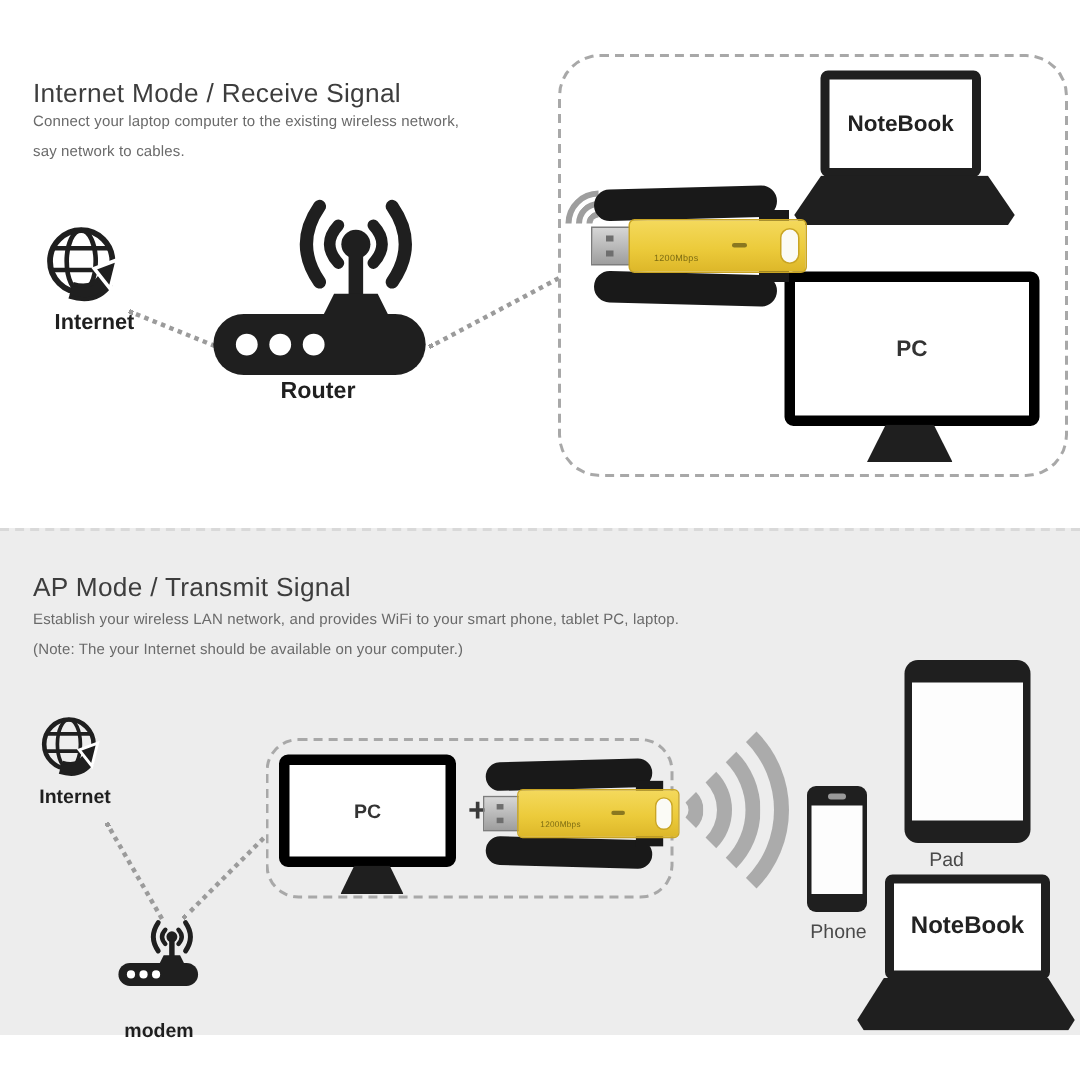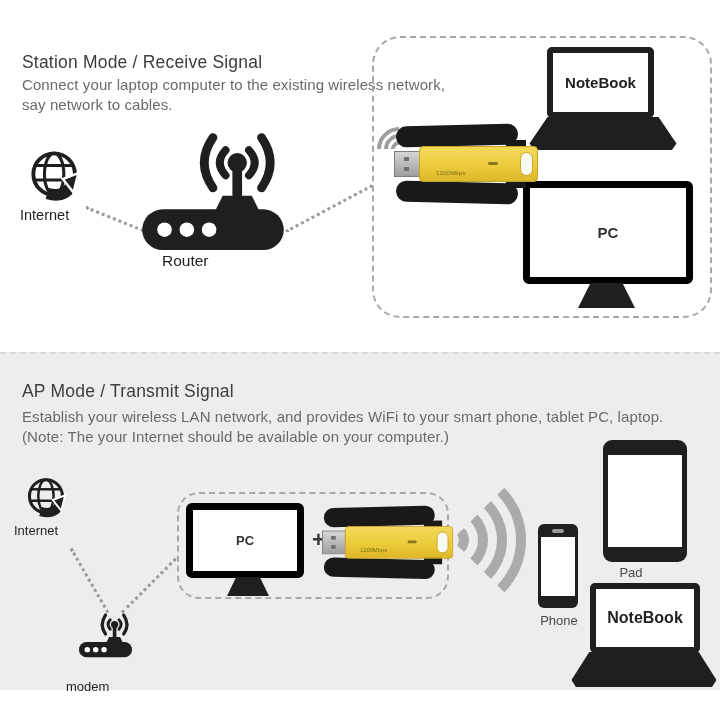--- a/index.html
+++ b/index.html
@@ -6,22 +6,22 @@
   html,body { background:#fff; }
   .canvas {
     position:relative; width:720px; height:720px; background:#ffffff;
     font-family:"Liberation Sans","DejaVu Sans",sans-serif; overflow:hidden;
   }
   .abs { position:absolute; }
   .section-wrap { position:absolute; left:0; top:0; width:720px; height:720px; }
 
   
   .sec-title { font-size:17.5px; color:#3d3d3d; letter-spacing:.2px; }
-  .sec-desc  { font-size:15px; color:#6a6a6a; letter-spacing:.1px; }
-  .icon-label { font-weight:normal; color:#1f1f1f; }
+  .sec-desc  { font-size:10px; color:#6a6a6a; letter-spacing:.1px; }
+  .icon-label { font-weight:bold; color:#1f1f1f; text-align:center; }
   .dev-label { color:#4a4a4a; text-align:center; font-size:13px; }
 
   
   .ap-bg { left:0; top:352px; width:720px; height:338px; background:#ededed;
            border-top:2px dashed #d9d9d9; }
 
   
   .dash-box { border:2.5px dashed #a8a8a8; background:transparent; }
   .dash-box.top { left:372px; top:36px; width:340px; height:282px; border-radius:28px; }
   .dash-box.bottom { left:177px; top:492px; width:272px; height:107px; border-radius:22px; }
@@ -84,21 +84,21 @@
 
   .plus { font-size:22px; font-weight:bold; color:#3a3a3a; }
 </style>
 </head>
 <body>
 
 <div class="canvas">
 
   <div class="section-wrap">
 
-    <div class="abs sec-title" style="left:22px; top:52px;">Station Mode / Receive Signal</div>
+    <div class="abs sec-title" style="left:22px; top:52px;">Internet Mode / Receive Signal</div>
     <div class="abs sec-desc" style="left:22px; top:76px;">Connect your laptop computer to the existing wireless network,</div>
     <div class="abs sec-desc" style="left:22px; top:96px;">say network to cables.</div>
 
     <svg class="abs globe" style="left:28px; top:150px;" width="60" height="58" viewBox="0 0 62 60">
       <circle cx="27" cy="25" r="21.5" stroke-width="4"></circle>
       <ellipse cx="27" cy="25" rx="10" ry="21.5" stroke-width="3.2"></ellipse>
       <line x1="8" y1="16" x2="46" y2="16" stroke-width="3.2"></line>
       <line x1="6" y1="31" x2="48" y2="31" stroke-width="3.2"></line>
       <path d="M20 45 Q36 50 44 38" stroke="#ffffff" stroke-width="12"></path>
       <path d="M20 45 Q36 50 44 38" stroke="#1f1f1f" stroke-width="6.5"></path>

